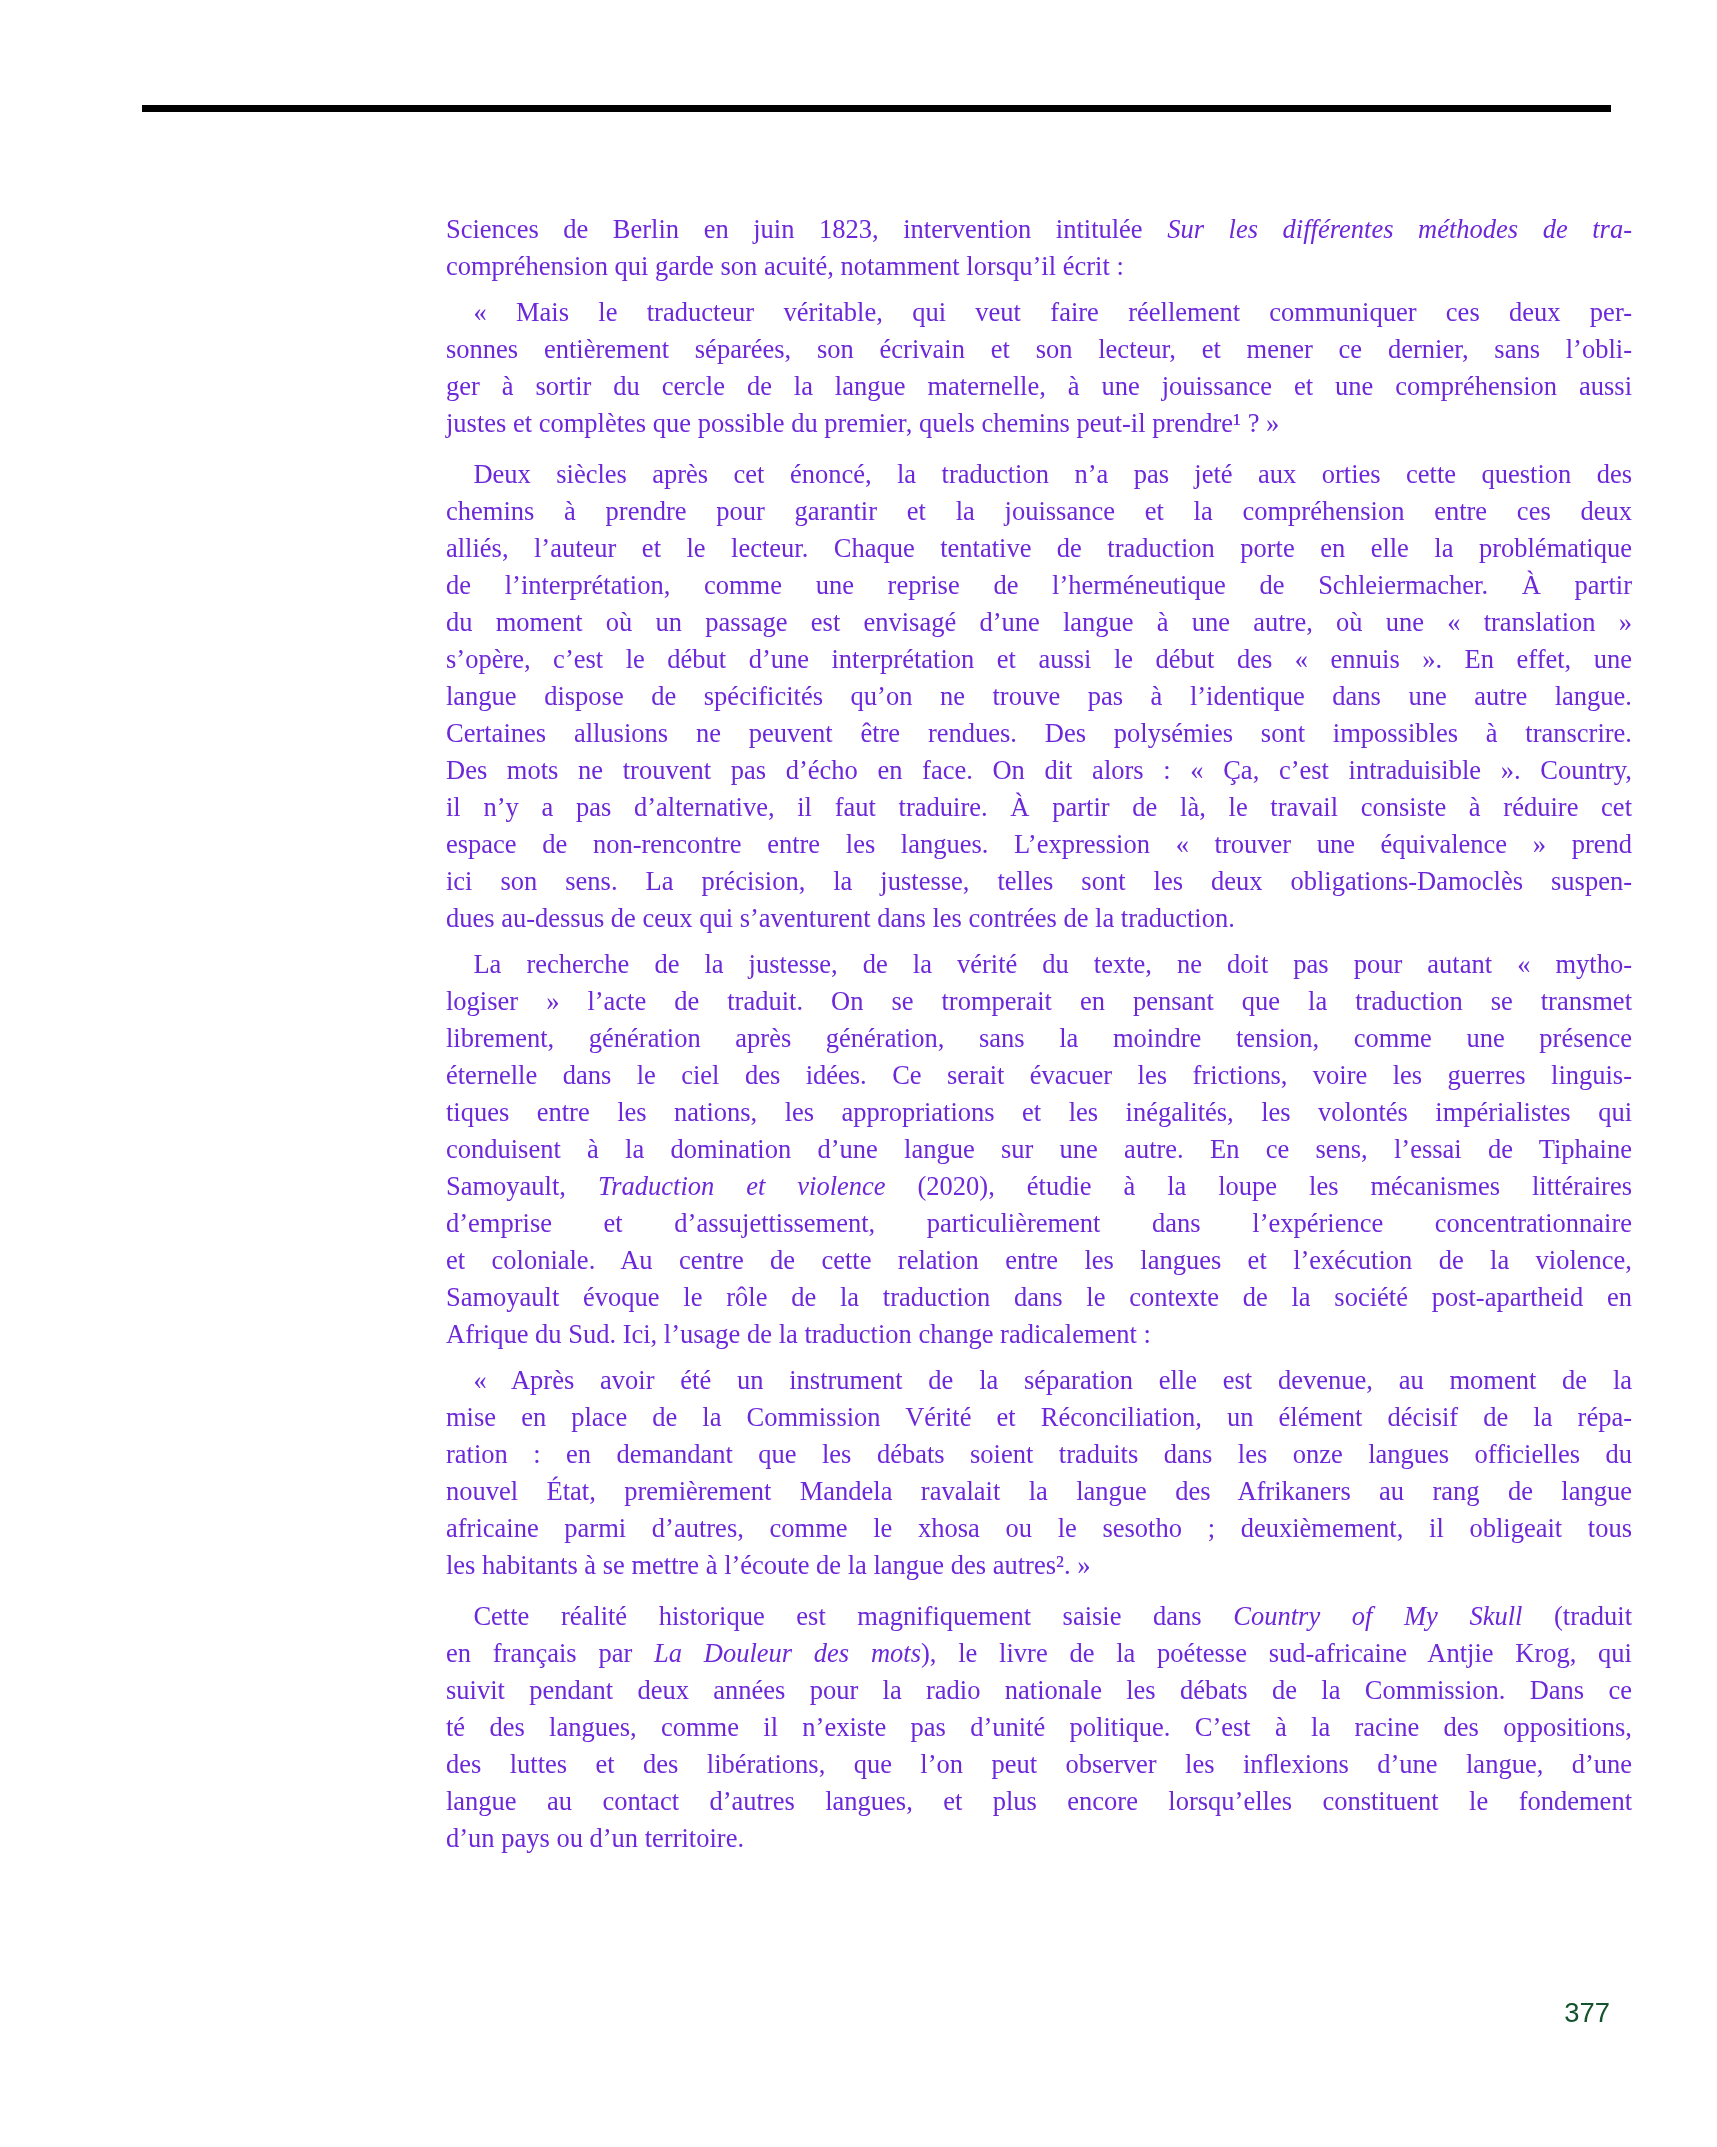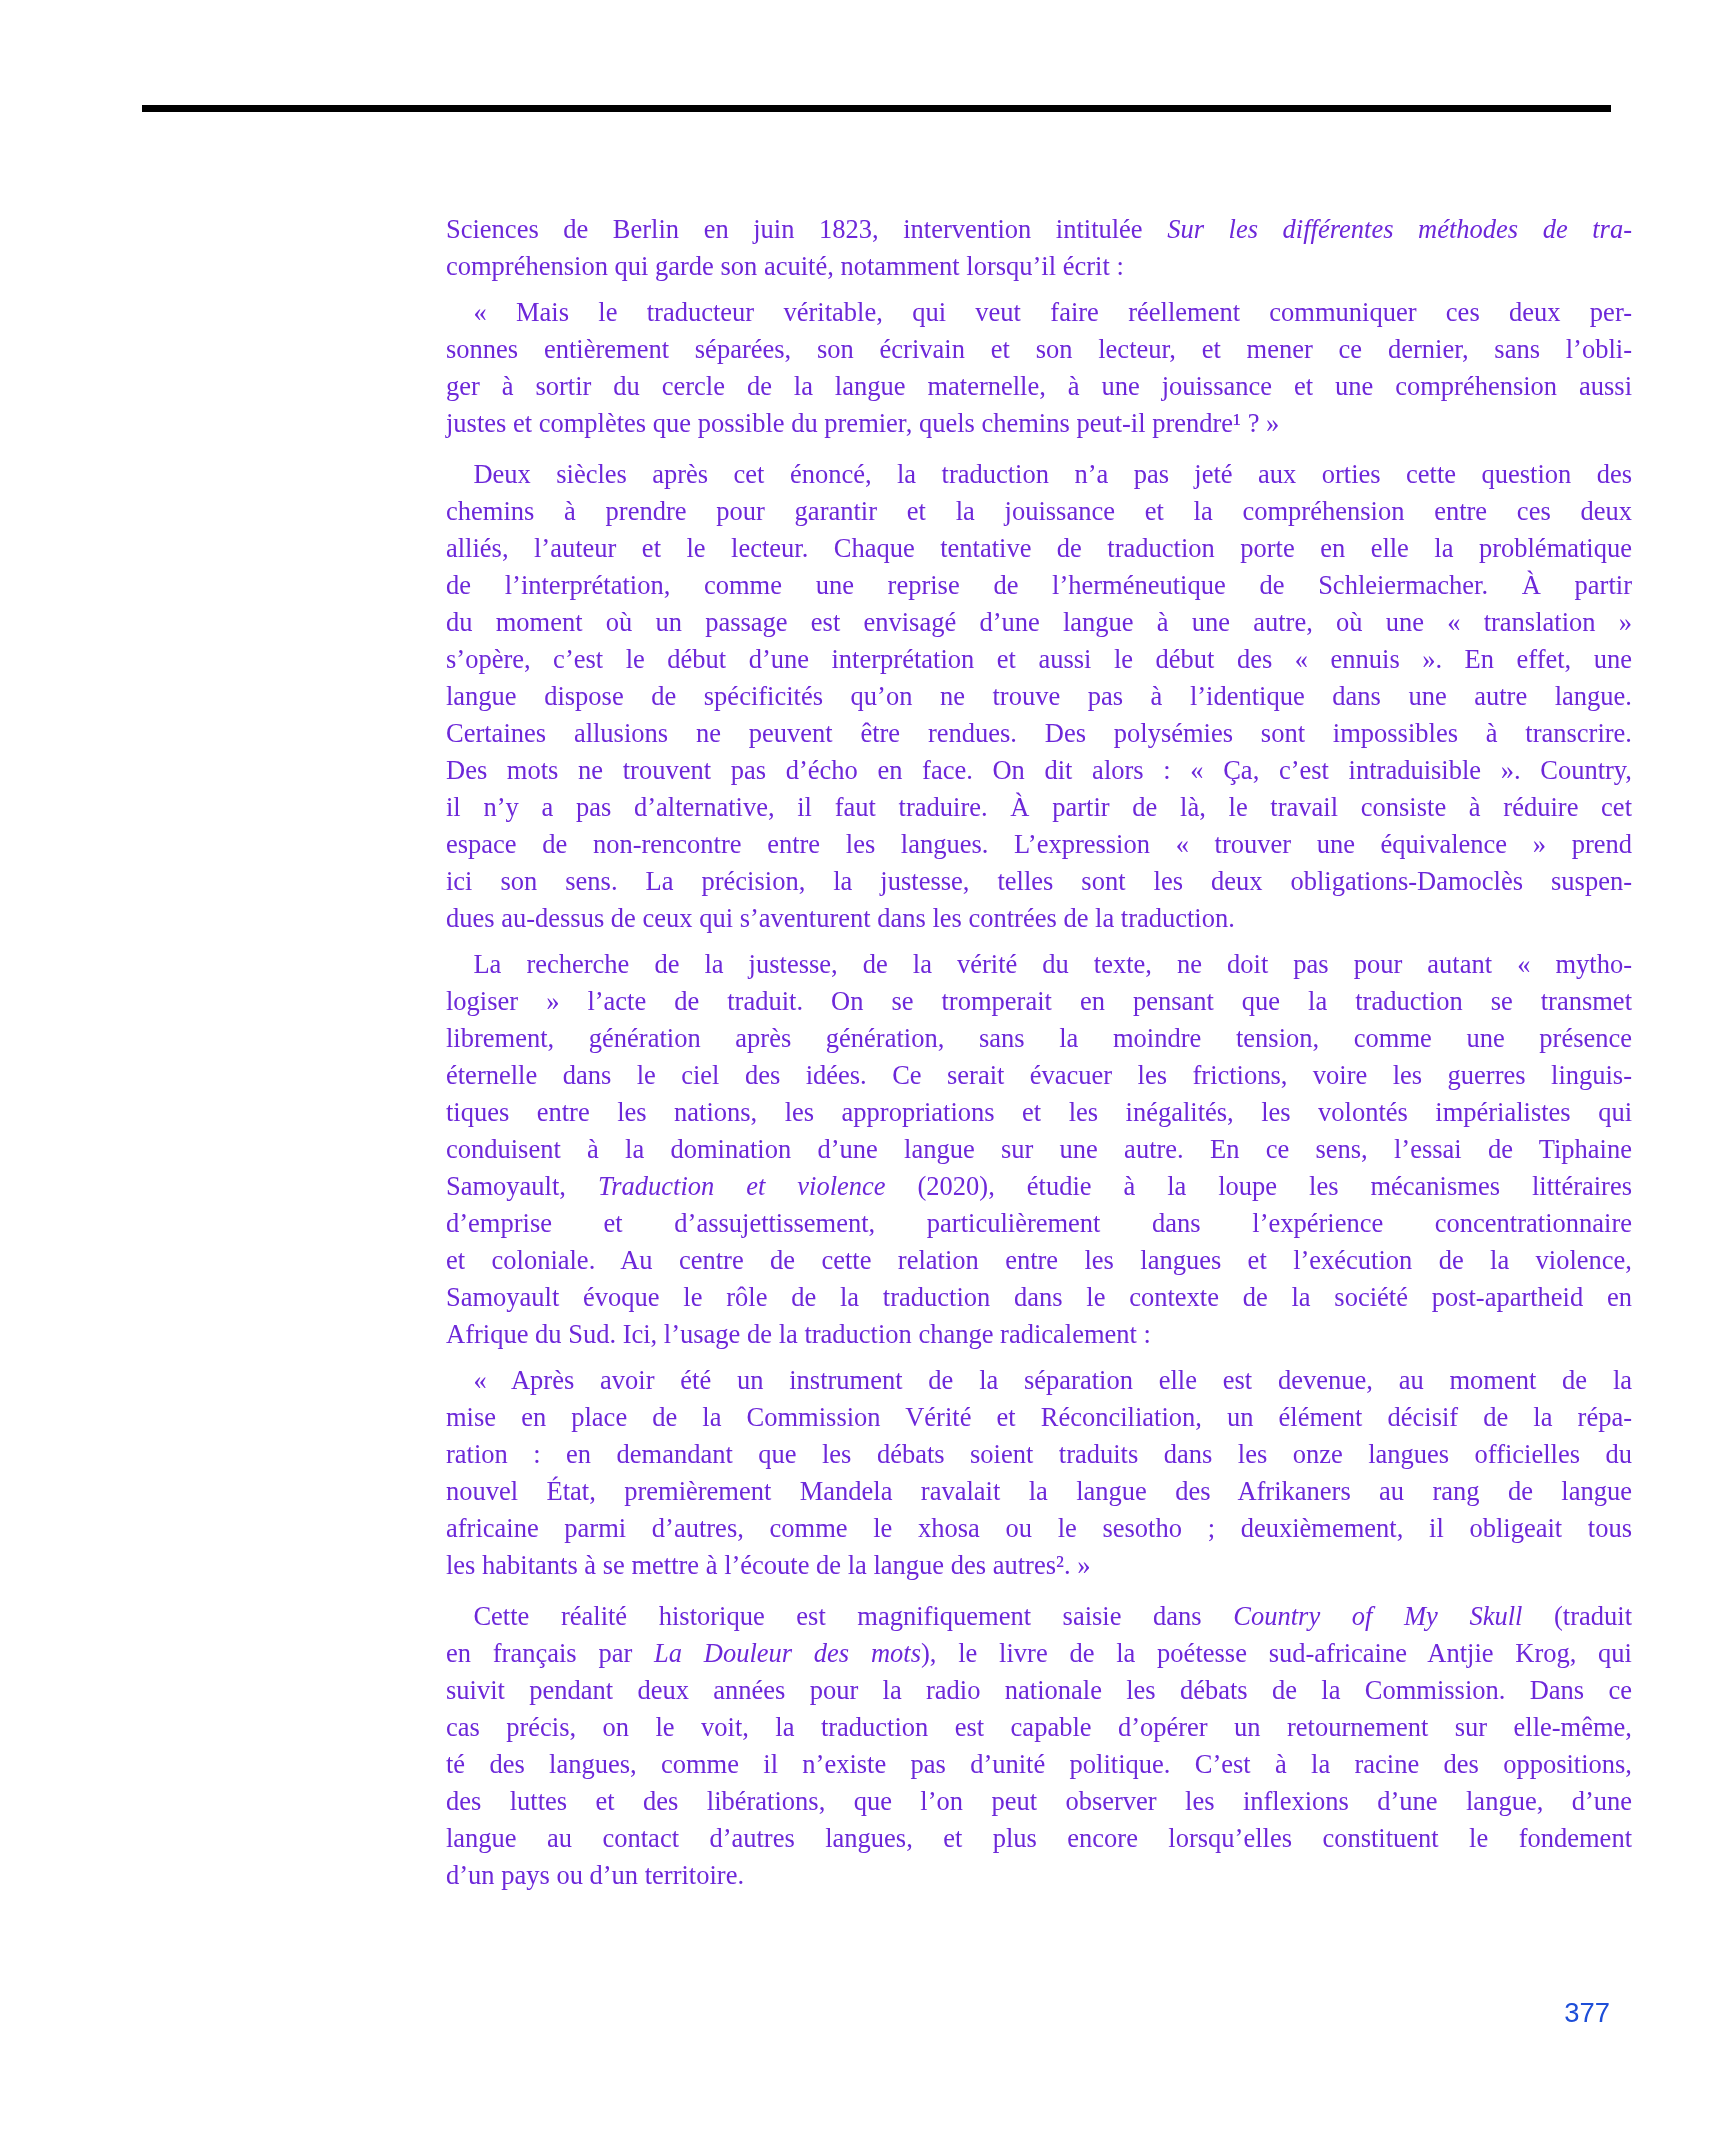--- a/index.html
+++ b/index.html
@@ -40,21 +40,21 @@
     -moz-text-align-last: left;
   }
   .para.indented .tline.first { text-indent: 27.4px; }
   .it { font-style: italic; }
   .page-number {
     position: absolute;
     right: 108px;
     top: 1997px;
     font-family: "Liberation Sans", sans-serif;
     font-size: 27.4px;
-    color: #1d4ed8;
+    color: #14532d;
   }
 </style>
 </head>
 <body>
 
 <div class="book-page">
   <div class="top-rule"></div>
   <div class="text-column">
       <div class="para body">
         <div class="tline first"><span>Sciences de Berlin en juin 1823, intervention intitulée </span><span class="it">Sur les différentes méthodes de tra-</span></div>
@@ -99,21 +99,20 @@
         <div class="tline"><span>mise en place de la Commission Vérité et Réconciliation, un élément décisif de la répa-</span></div>
         <div class="tline"><span>ration : en demandant que les débats soient traduits dans les onze langues officielles du</span></div>
         <div class="tline"><span>nouvel État, premièrement Mandela ravalait la langue des Afrikaners au rang de langue</span></div>
         <div class="tline"><span>africaine parmi d’autres, comme le xhosa ou le sesotho ; deuxièmement, il obligeait tous</span></div>
         <div class="tline last"><span>les habitants à se mettre à l’écoute de la langue des autres². »</span></div>
       </div>
       <div class="para body indented">
         <div class="tline first"><span>Cette réalité historique est magnifiquement saisie dans </span><span class="it">Country of My Skull</span><span> (traduit</span></div>
         <div class="tline"><span>en français par </span><span class="it">La Douleur des mots</span><span>), le livre de la poétesse sud-africaine Antjie Krog, qui</span></div>
         <div class="tline"><span>suivit pendant deux années pour la radio nationale les débats de la Commission. Dans ce</span></div>
-        <div class="tline"><span>cas précis, on le voit, la traduction est capable d’opérer un retournement sur elle-même,</span></div>
         <div class="tline"><span>té des langues, comme il n’existe pas d’unité politique. C’est à la racine des oppositions,</span></div>
         <div class="tline"><span>des luttes et des libérations, que l’on peut observer les inflexions d’une langue, d’une</span></div>
         <div class="tline"><span>langue au contact d’autres langues, et plus encore lorsqu’elles constituent le fondement</span></div>
         <div class="tline last"><span>d’un pays ou d’un territoire.</span></div>
       </div>
     </div>
   <div class="page-number">377</div>
 </div>
 
 

